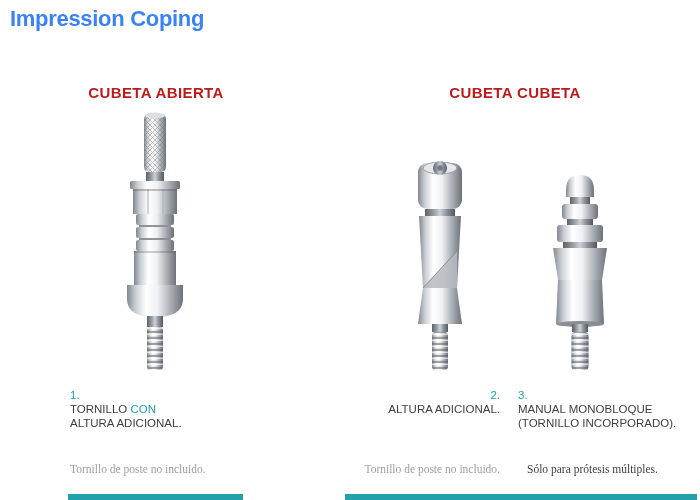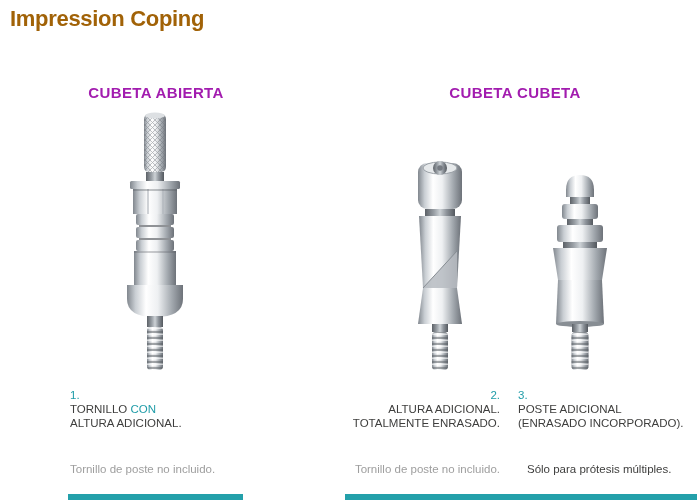--- a/index.html
+++ b/index.html
@@ -6,41 +6,41 @@
   html,body { width:700px; height:500px; }
   body {
     font-family:"Liberation Sans", sans-serif;
     background:#ffffff;
     position:relative;
     overflow:hidden;
   }
   .page { position:absolute; inset:0; background:#fff; }
   .title {
     position:absolute; left:10px; top:6px;
-    font-size:22px; font-weight:800; color:#a16207; letter-spacing:-0.3px;
+    font-size:22px; font-weight:800; color:#3b82f6; letter-spacing:-0.3px;
   }
   .col-header {
     position:absolute; top:84px; width:250px; text-align:center;
-    color:#a21caf; font-size:15px; font-weight:bold; letter-spacing:0.4px;
+    color:#b91c1c; font-size:15px; font-weight:bold; letter-spacing:0.4px;
   }
   .h-left  { left:31px; }
   .h-right { left:390px; }
   .images { position:absolute; left:0; top:105px; width:700px; height:280px; }
   .caption {
     position:absolute; top:388px;
     font-size:11.5px; line-height:14px; color:#3e3e3d;
   }
   .cap1 { left:70px;  width:215px; text-align:left; }
   .cap2 { right:200px; width:195px; text-align:right; }
   .cap3 { left:518px; width:180px; text-align:left; }
   .num    { color:#1f9ca8; }
   .accent { color:#1f9ca8;margin-top:45px; }
   .note {
     position:absolute; top:462px;
-    font-size:11.5px; line-height:14px; color:#9e9e9e;
+    font-size:11.5px; line-height:14px; color:#9e9e9e;font-family:Liberation Serif, serif;
   }
   .n1 { left:70px; text-align:left; }
   .n2 { right:200px; text-align:right; }
   .n3 { left:527px; color:#3e3e3d; }
   .bar { position:absolute; top:494px; height:6px; background:#23a0aa; }
   .bar-left  { left:68px;  width:175px; }
   .bar-right { left:345px; width:352px; }
 </style>
 </head>
 <body>
@@ -135,27 +135,26 @@
 
   <div class="caption cap1">
     <div class="num">1.</div>
     <div class="line"><span>TORNILLO</span> <span class="accent">CON</span></div>
     <div class="line">ALTURA ADICIONAL.</div>
   </div>
 
   <div class="caption cap2">
     <div class="num">2.</div>
     <div class="line">ALTURA ADICIONAL.</div>
-    <div class="line">TOTALMENTE ENRASADO.</div>
   </div>
 
   <div class="caption cap3">
     <div class="num">3.</div>
-    <div class="line">POSTE ADICIONAL</div>
-    <div class="line">(ENRASADO INCORPORADO).</div>
+    <div class="line">MANUAL MONOBLOQUE</div>
+    <div class="line">(TORNILLO INCORPORADO).</div>
   </div>
 
   <div class="note n1">Tornillo de poste no incluido.</div>
   <div class="note n2">Tornillo de poste no incluido.</div>
   <div class="note n3">Sólo para prótesis múltiples.</div>
 
   <div class="bar bar-left"></div>
   <div class="bar bar-right"></div>
 
 </div>

